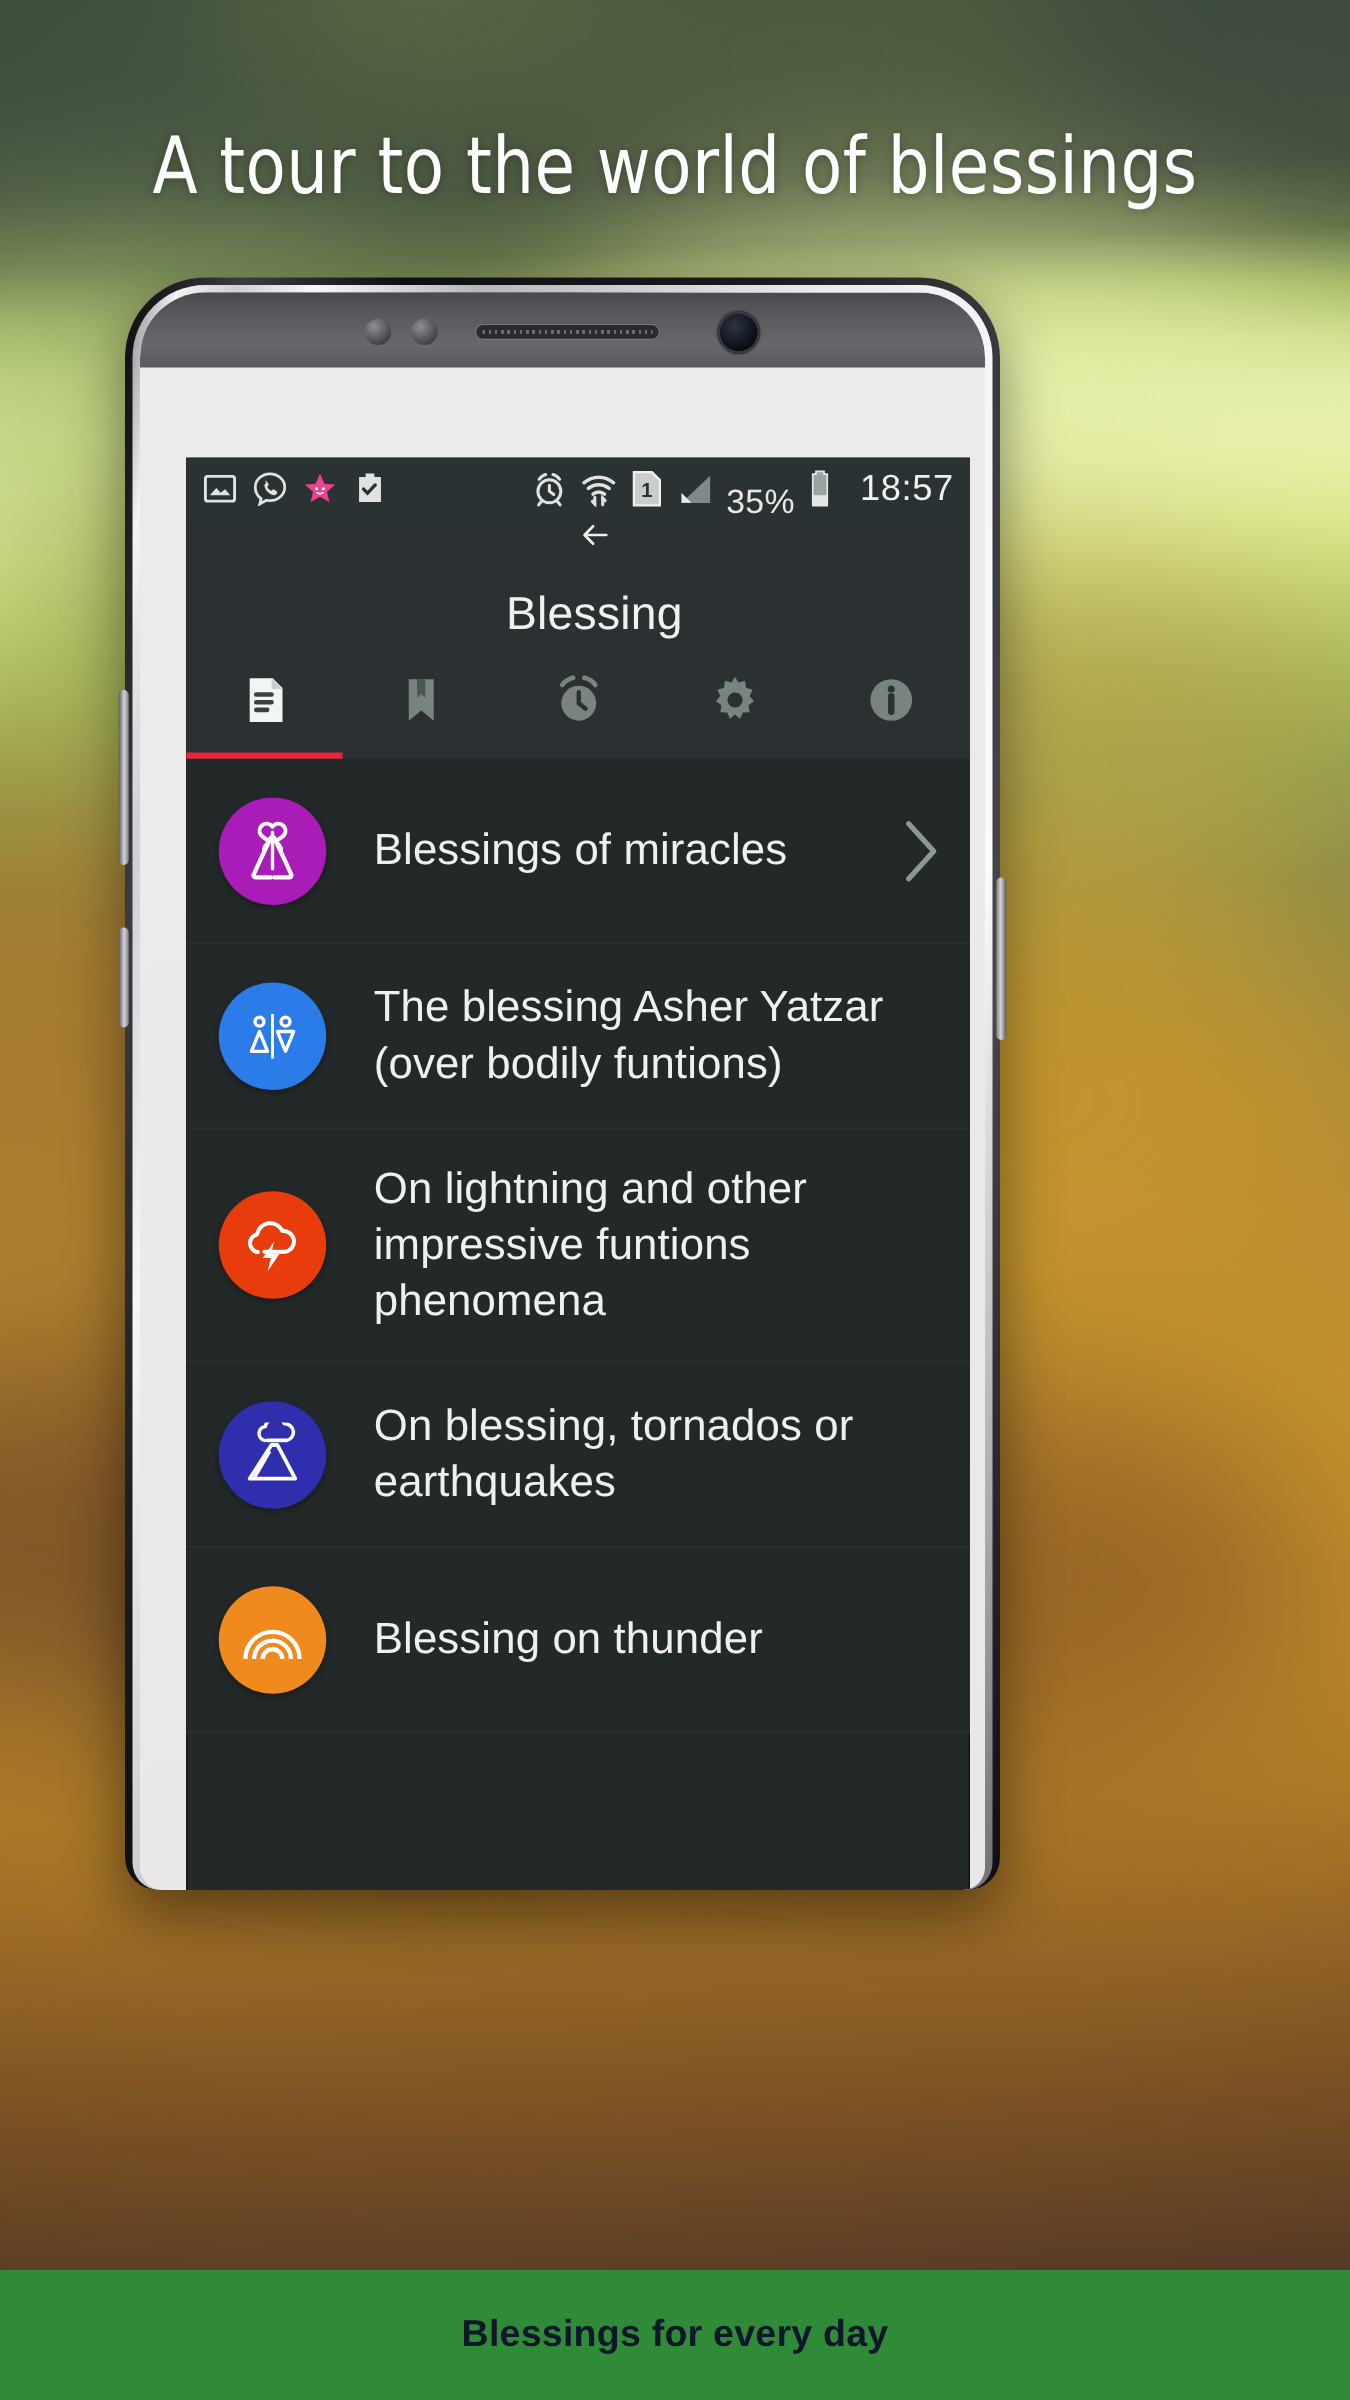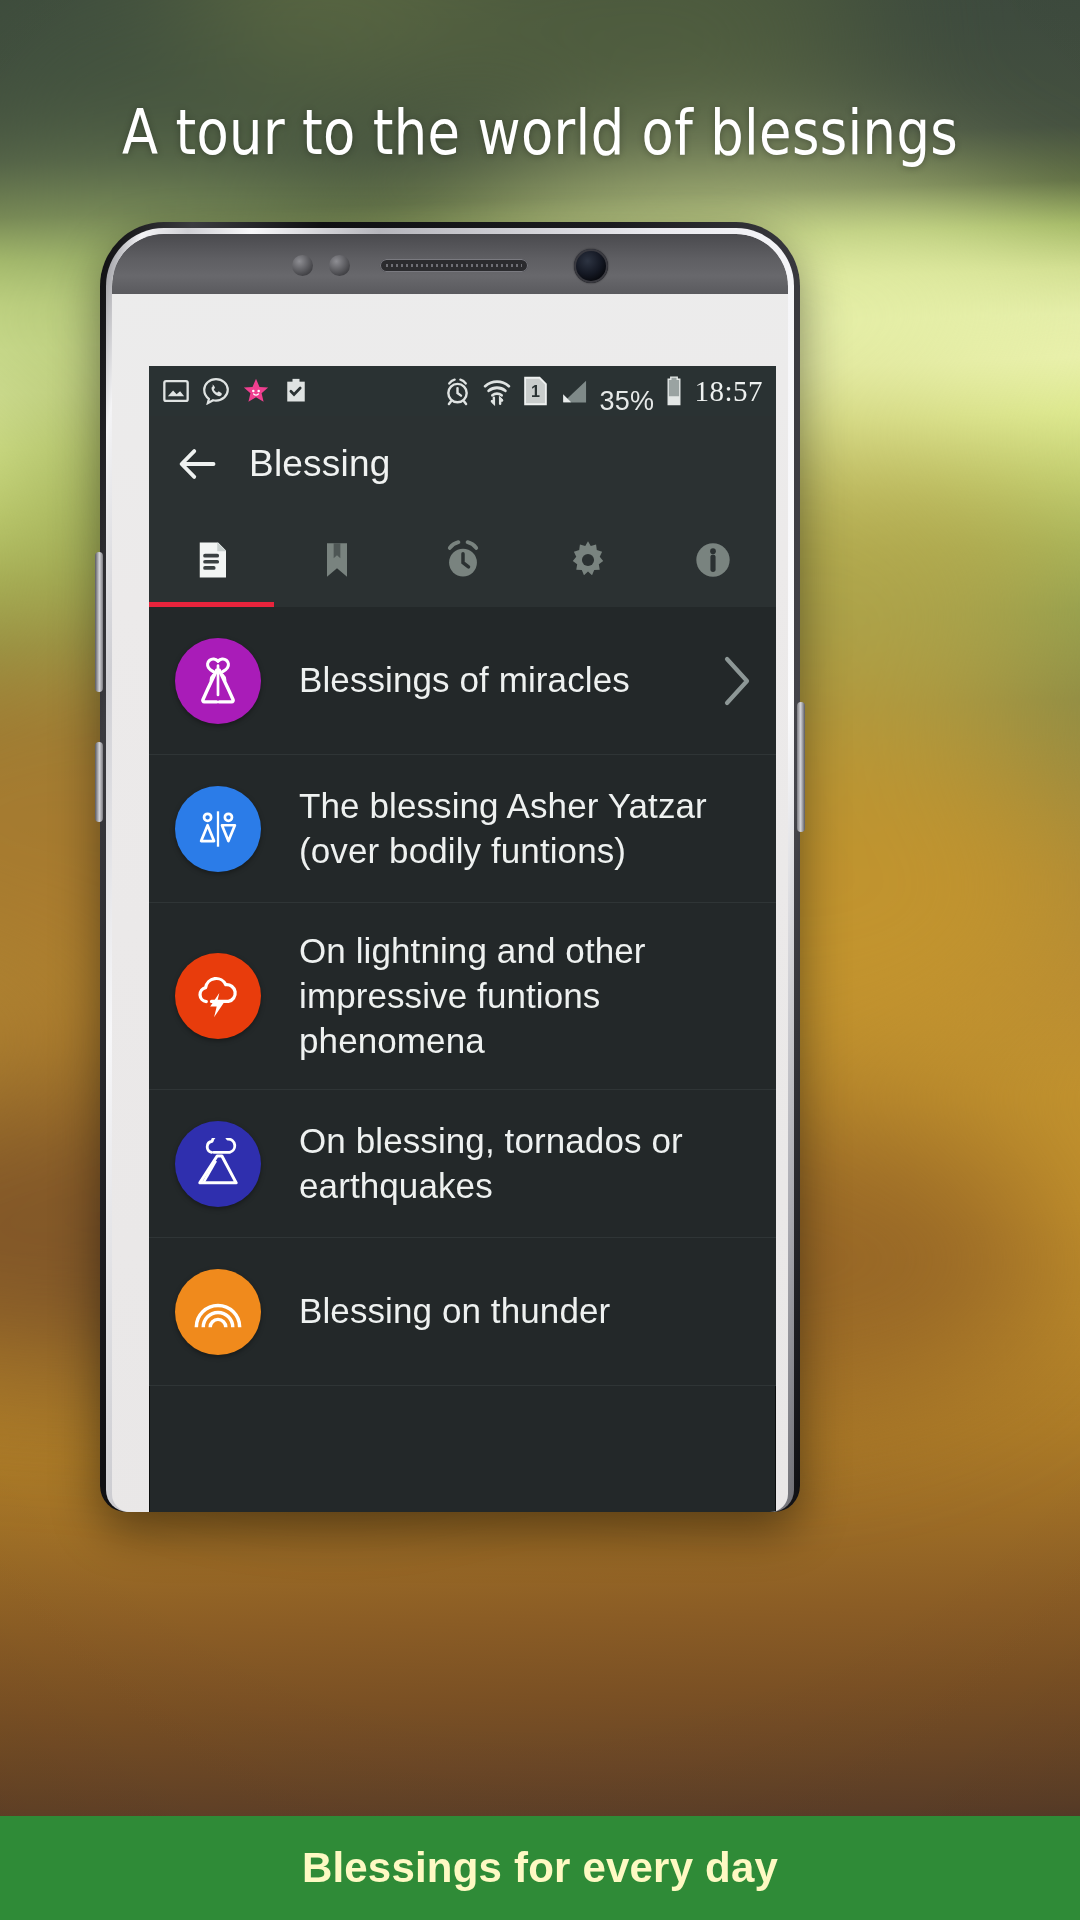--- a/index.html
+++ b/index.html
@@ -148,26 +148,26 @@
   
   .statusbar {
     height:50px; background:#2a3233; color:#dfe3e2;
     display:flex; align-items:center; padding:0 13px;
     font-size:26px;
   }
   .sb-left { display:flex; align-items:center; gap:12px; }
   .sb-right { display:flex; align-items:center; gap:10px; margin-left:auto; }
   .sb-ico { display:block; }
   .sb-text { font-size:27px; color:#e6e9e8; letter-spacing:.3px;margin-top:20px; }
-  .sb-time { font-size:29px; color:#eef1f0; letter-spacing:.5px; margin-left:0;font-family:Liberation Serif, serif; }
+  .sb-time { font-size:29px; color:#eef1f0; letter-spacing:.5px; margin-left:12px; }
 
   
   .appbar {
     height:96px; background:#2b3132;
-    display:flex; align-items:center; padding-left:26px; gap:30px;
+    display:flex; align-items:center; padding-left:26px; gap:30px;flex-direction:column;
   }
   .appbar .title { color:#f0f2f1; font-size:37px; letter-spacing:.2px; }
 
   
   .tabs {
     height:95px; background:#2b3132; display:flex; position:relative;
   }
   .tab {
     flex:1; display:flex; align-items:center; justify-content:center;
     position:relative;
@@ -196,21 +196,21 @@
   }
   .chev { flex:0 0 34px; color:#8d9796; }
 
   
   #banner {
     position:absolute; left:0; right:0; bottom:0; height:104px;
     background:#2f8b37;
     display:flex; align-items:center; justify-content:center;
   }
   #banner span {
-    color:#fef9c3; font-size:42px; font-weight:bold; letter-spacing:.2px;
+    color:#0f172a; font-size:30px; font-weight:bold; letter-spacing:.2px;
   }
 </style>
 </head>
 <body>
 
 <div id="bg">
   <div class="layer base"></div>
   <div class="layer blobs">
     <i class="b1"></i>
       <i class="b2"></i>

